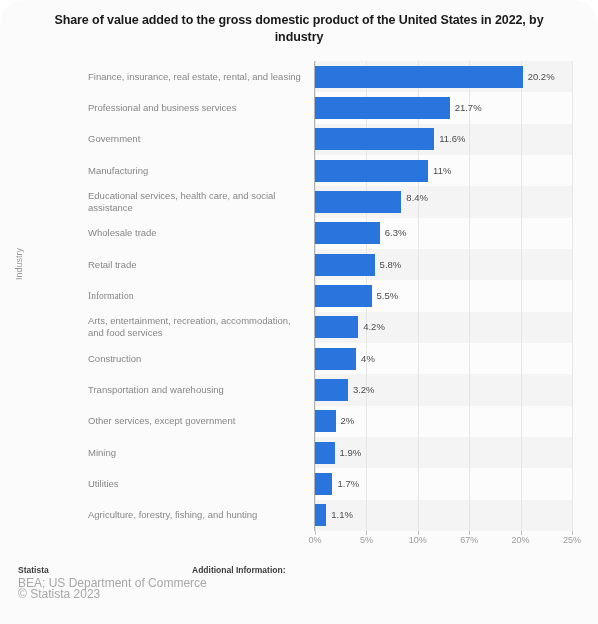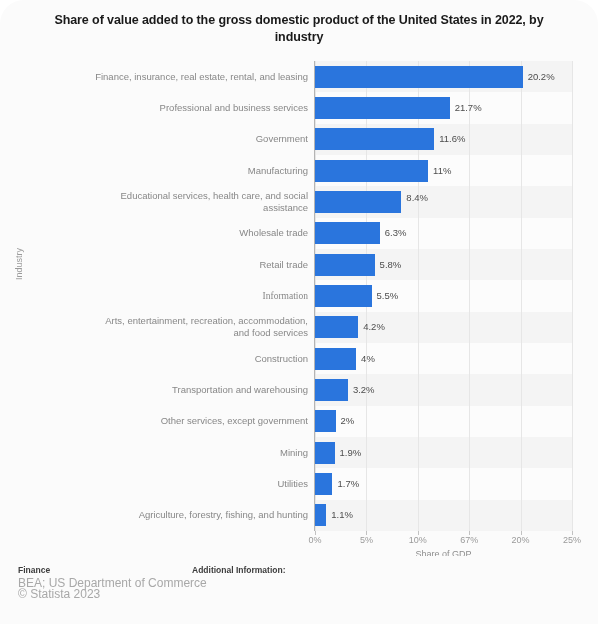--- a/index.html
+++ b/index.html
@@ -73,21 +73,21 @@
     font-size: 9.5px;
     color: #4d4d4d;
     white-space: nowrap;
     padding-left: 5px;
   }
   
   .cat-label {
     position: absolute;
     right: 290px;
     width: 220px;
-    text-align: right;
+    text-align: left;
     font-size: 9.5px;
     color: #878787;
     line-height: 12px;
   }
   
   .tick-mark {
     position: absolute;
     top: 531px;
     width: 1px; height: 4px;
     background: #c2c2c2;
@@ -230,26 +230,25 @@
       <div class="tick-mark" style="left: 417.8px;"></div>
       <div class="tick-label" style="left: 417.8px;">10%</div>
       <div class="tick-mark" style="left: 469.2px;"></div>
       <div class="tick-label" style="left: 469.2px;">67%</div>
       <div class="tick-mark" style="left: 520.6px;"></div>
       <div class="tick-label" style="left: 520.6px;">20%</div>
       <div class="tick-mark" style="left: 572px;"></div>
       <div class="tick-label" style="left: 572px;">25%</div>
     </div>
 
-  <div class="xaxis-title">Share of GDP</div>
   <div class="yaxis-title">Industry</div>
 
   <div class="footer">
     <div class="foot-col-a">
-      <div class="foot-head">Finance</div>
+      <div class="foot-head">Statista</div>
       <div class="foot-line">BEA; US Department of Commerce</div>
       <div class="foot-line">© Statista 2023</div>
     </div>
     <div class="foot-col-b">
       <div class="foot-head">Additional Information:</div>
     </div>
   </div>
 
 </div>
 

